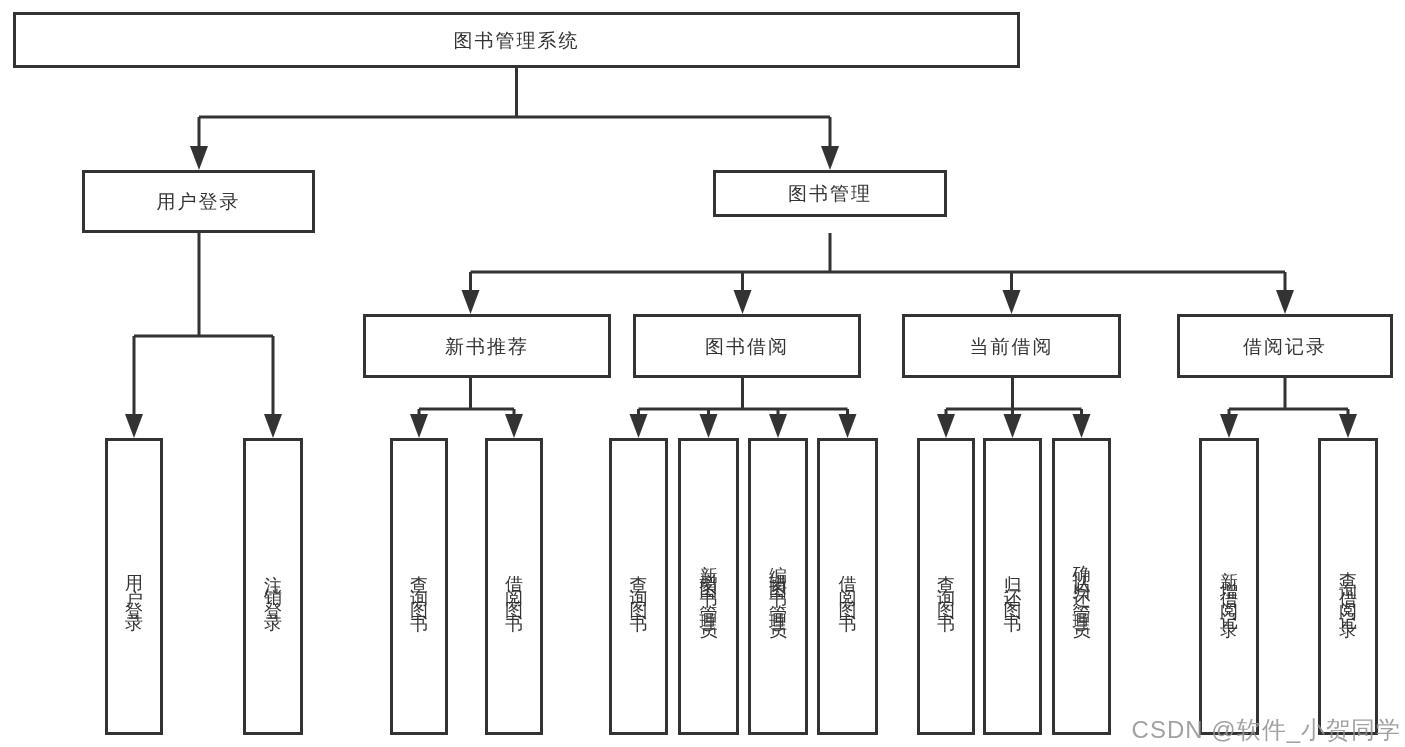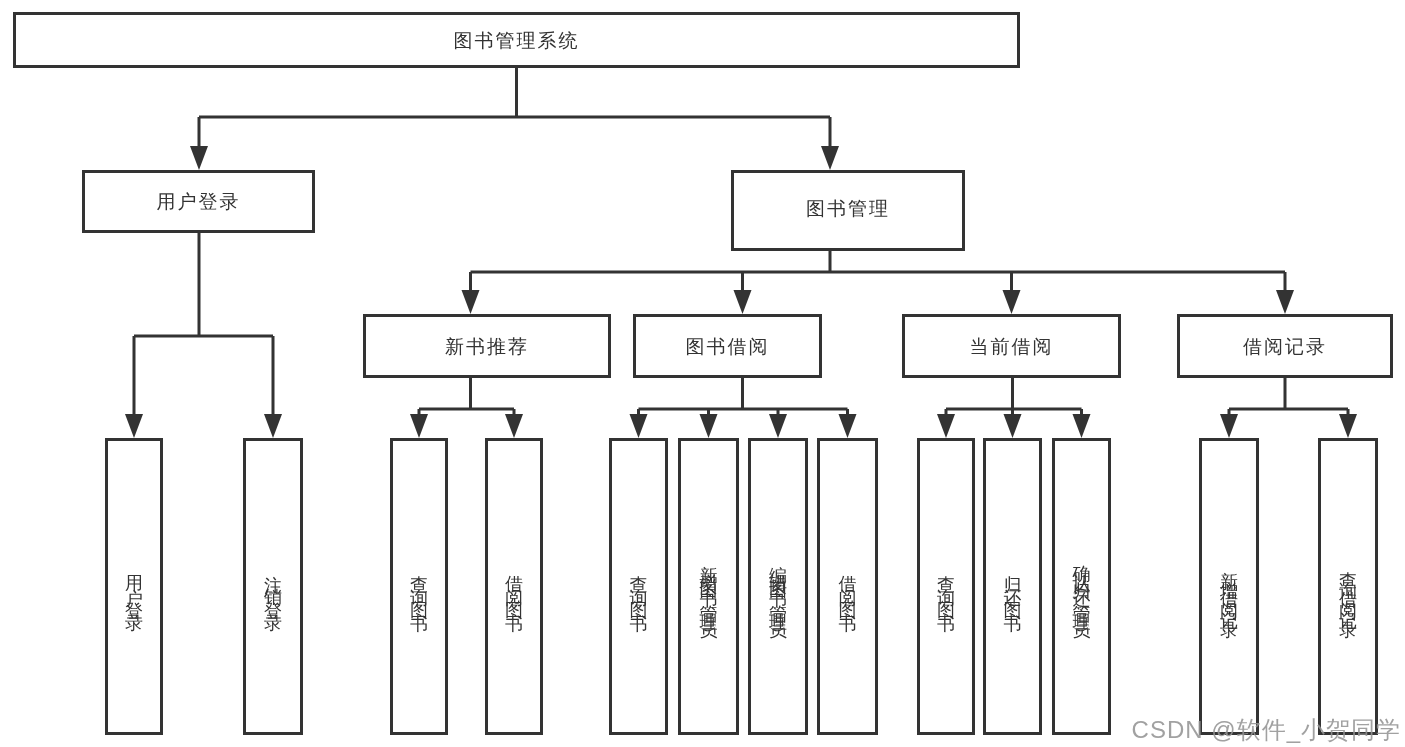--- a/index.html
+++ b/index.html
@@ -14,24 +14,24 @@
     font-size:19px;letter-spacing:2px;color:#333;text-align:center;line-height:1;
   }
   .v{
     writing-mode:vertical-rl;text-orientation:mixed;
     font-size:18px;letter-spacing:13px;padding:6px 0;
   }
   
   .n-root{left:13px;top:12px;width:1007px;height:56px;}
   
   .n-l2a{left:82px;top:170px;width:233px;height:63px;}
-  .n-l2b{left:731px;top:170px;width:234px;height:81px;font-family:Liberation Mono, monospace;}
+  .n-l2b{left:713px;top:170px;width:234px;height:47px;}
   
   .n-l3a{left:363px;top:314px;width:248px;height:64px;}
-  .n-l3b{left:633px;top:314px;width:189px;height:64px;}
+  .n-l3b{left:633px;top:314px;width:228px;height:64px;}
   .n-l3c{left:902px;top:314px;width:219px;height:64px;}
   .n-l3d{left:1177px;top:314px;width:216px;height:64px;}
   
   .leaf{top:438px;height:297px;}
   .n-f1{left:105px;width:58px;}
   .n-f2{left:243px;width:60px;}
   .n-f3{left:390px;width:58px;}
   .n-f4{left:485px;width:58px;}
   .n-f5{left:609px;width:59px;}
   .n-f6{left:678px;width:61px;letter-spacing:8px;}

